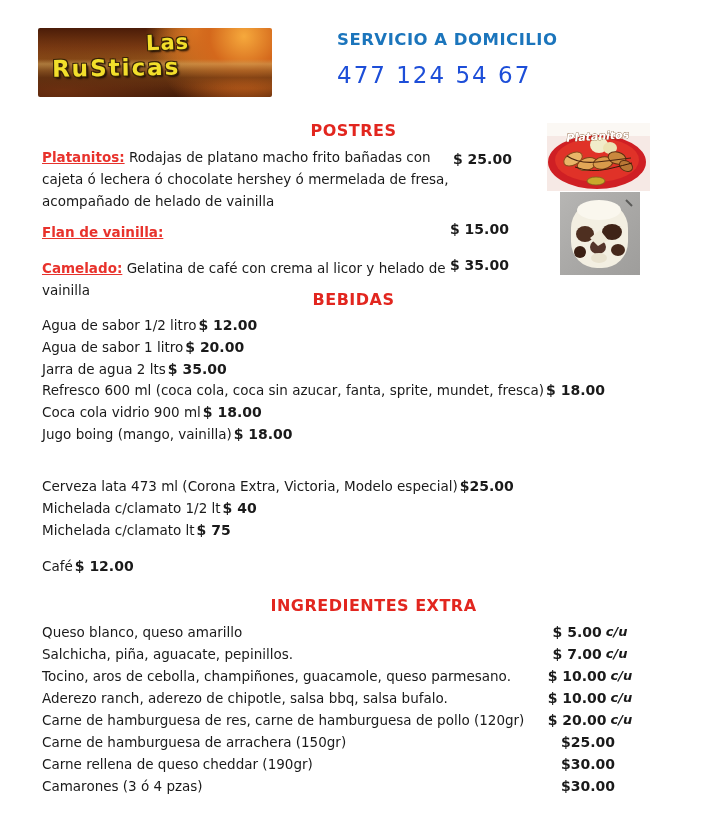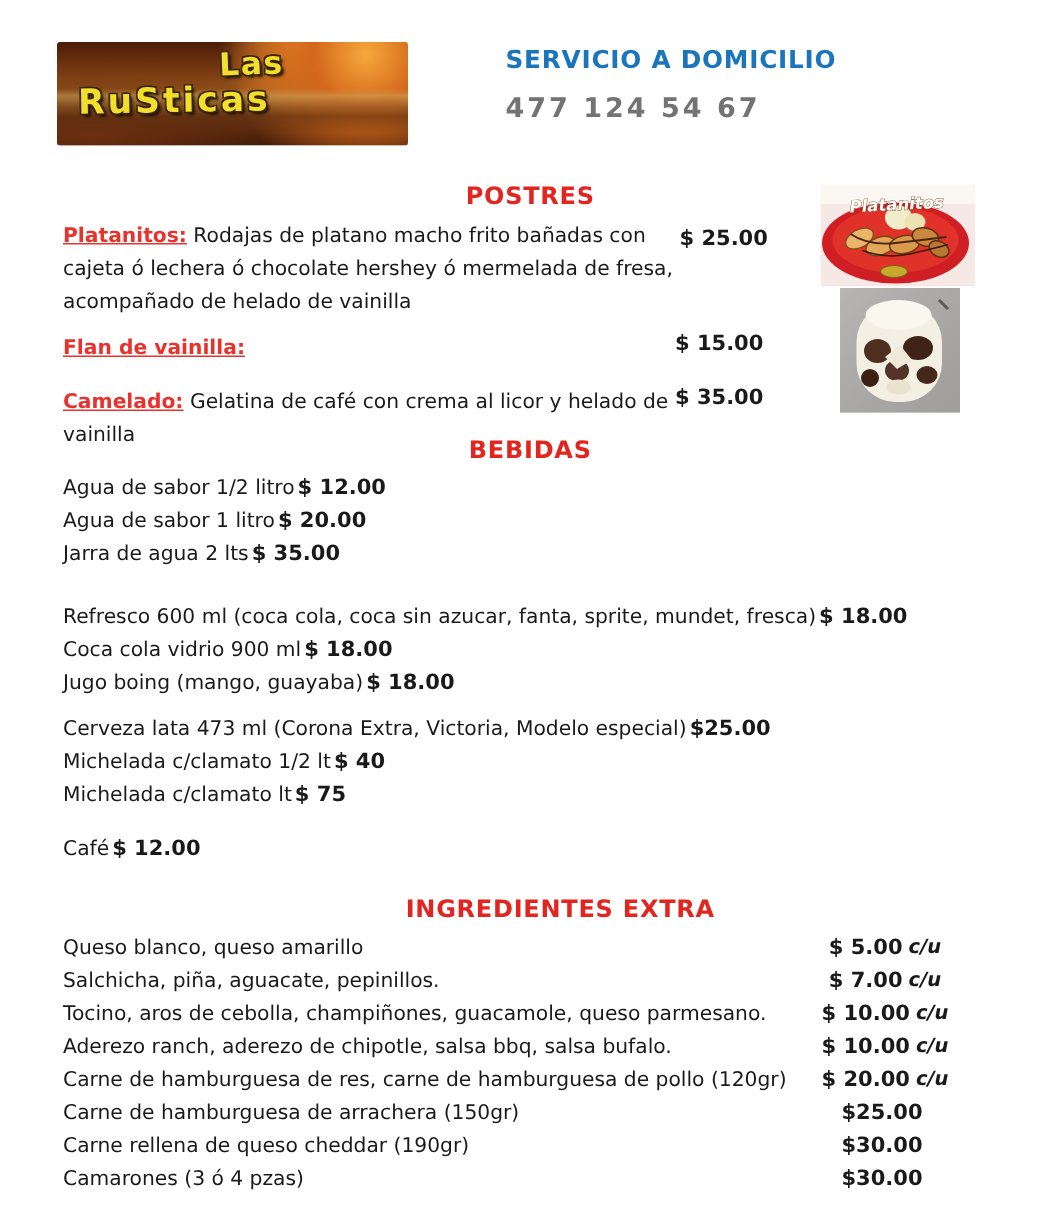--- a/index.html
+++ b/index.html
@@ -16,21 +16,21 @@
     overflow:hidden;}
   .logo::after{content:"";position:absolute;left:0;top:0;right:0;bottom:0;
     background:linear-gradient(180deg, rgba(0,0,0,0) 45%, rgba(202,160,90,.55) 52%, rgba(138,90,40,.55) 62%, rgba(92,48,16,.6) 72%, rgba(0,0,0,0) 88%);}
   .logo-text{position:relative;z-index:2;font-weight:bold;color:#f2df2b;line-height:1.05;
     text-shadow:-1px -1px 0 #3a2408,1px -1px 0 #3a2408,-1px 1px 0 #3a2408,1px 1px 0 #3a2408,2px 2px 2px rgba(0,0,0,.8);}
   .logo-l1{font-size:21px;padding:4px 0 0 108px;transform:rotate(-2deg);letter-spacing:1px;}
   .logo-l2{font-size:23px;padding:1px 0 0 14px;transform:rotate(-1deg);letter-spacing:2px;}
 
   .service{position:absolute;left:337px;top:30px;width:285px;text-align:left;}
   .service-title{color:#1b75bc;font-weight:bold;font-size:16.5px;letter-spacing:.5px;}
-  .phone{margin-top:13px;color:#737373;font-weight:bold;font-size:18px;letter-spacing:2px;}
+  .phone{margin-top:13px;color:#1d4ed8;font-weight:normal;font-size:23px;letter-spacing:2px;}
 
   
   .sec-title{position:absolute;left:0;width:707px;text-align:center;color:#e2261f;
     font-weight:bold;font-size:16px;letter-spacing:.5px;}
   #t-postres{top:121px;}
   #t-bebidas{top:290px;}
   #t-extras{top:596px;padding-left:20px;}
 
   
   .pitem{position:absolute;left:42px;width:412px;font-size:13.5px;line-height:22px;}
@@ -41,21 +41,21 @@
   #pitem3{top:257px;} #pprice3{left:450px;top:257px;}
 
   .photo{position:absolute;}
   #photo-platanitos{left:547px;top:123px;}
   #photo-flan{left:560px;top:192px;}
 
   
   .dgroup{position:absolute;left:42px;width:620px;font-size:13.5px;}
   .drow{height:22px;line-height:22px;white-space:nowrap;}
   .drow .dprice{font-weight:bold;padding-left:2px;font-size:14px;}
-  #g1{top:314px;} #g2{top:400px;} #g3{top:475px;} #g4{top:555px;}
+  #g1{top:314px;} #g2{top:379px;} #g3{top:475px;} #g4{top:555px;}
 
   
   .xlist{position:absolute;left:42px;top:621px;width:598px;font-size:13.5px;}
   .xrow{display:flex;height:22px;line-height:22px;align-items:center;justify-content:space-between;}
   .xname{flex:1;padding-right:8px;white-space:nowrap;}
   .xprice-box{width:100px;display:flex;justify-content:center;gap:4px;}
   .xprice{font-weight:bold;font-size:14px;}
   .xunit{font-weight:bold;font-style:italic;font-size:13px;}
 </style>
 </head>
@@ -140,21 +140,21 @@
 
   <div class="dgroup" id="g1">
     <div class="drow"><span>Agua de sabor 1/2 litro</span><span class="dprice">$ 12.00</span></div>
     <div class="drow"><span>Agua de sabor 1 litro</span><span class="dprice">$ 20.00</span></div>
     <div class="drow"><span>Jarra de agua 2 lts</span><span class="dprice">$ 35.00</span></div>
   </div>
 
   <div class="dgroup" id="g2">
     <div class="drow"><span>Refresco 600 ml (coca cola, coca sin azucar, fanta, sprite, mundet, fresca)</span><span class="dprice">$ 18.00</span></div>
     <div class="drow"><span>Coca cola vidrio 900 ml</span><span class="dprice">$ 18.00</span></div>
-    <div class="drow"><span>Jugo boing (mango, guayaba)</span><span class="dprice">$ 18.00</span></div>
+    <div class="drow"><span>Jugo boing (mango, vainilla)</span><span class="dprice">$ 18.00</span></div>
   </div>
 
   <div class="dgroup" id="g3">
     <div class="drow"><span>Cerveza lata 473 ml (Corona Extra, Victoria, Modelo especial)</span><span class="dprice">$25.00</span></div>
     <div class="drow"><span>Michelada c/clamato 1/2 lt</span><span class="dprice">$ 40</span></div>
     <div class="drow"><span>Michelada c/clamato lt</span><span class="dprice">$ 75</span></div>
   </div>
 
   <div class="dgroup" id="g4">
     <div class="drow"><span>Café</span><span class="dprice">$ 12.00</span></div>

